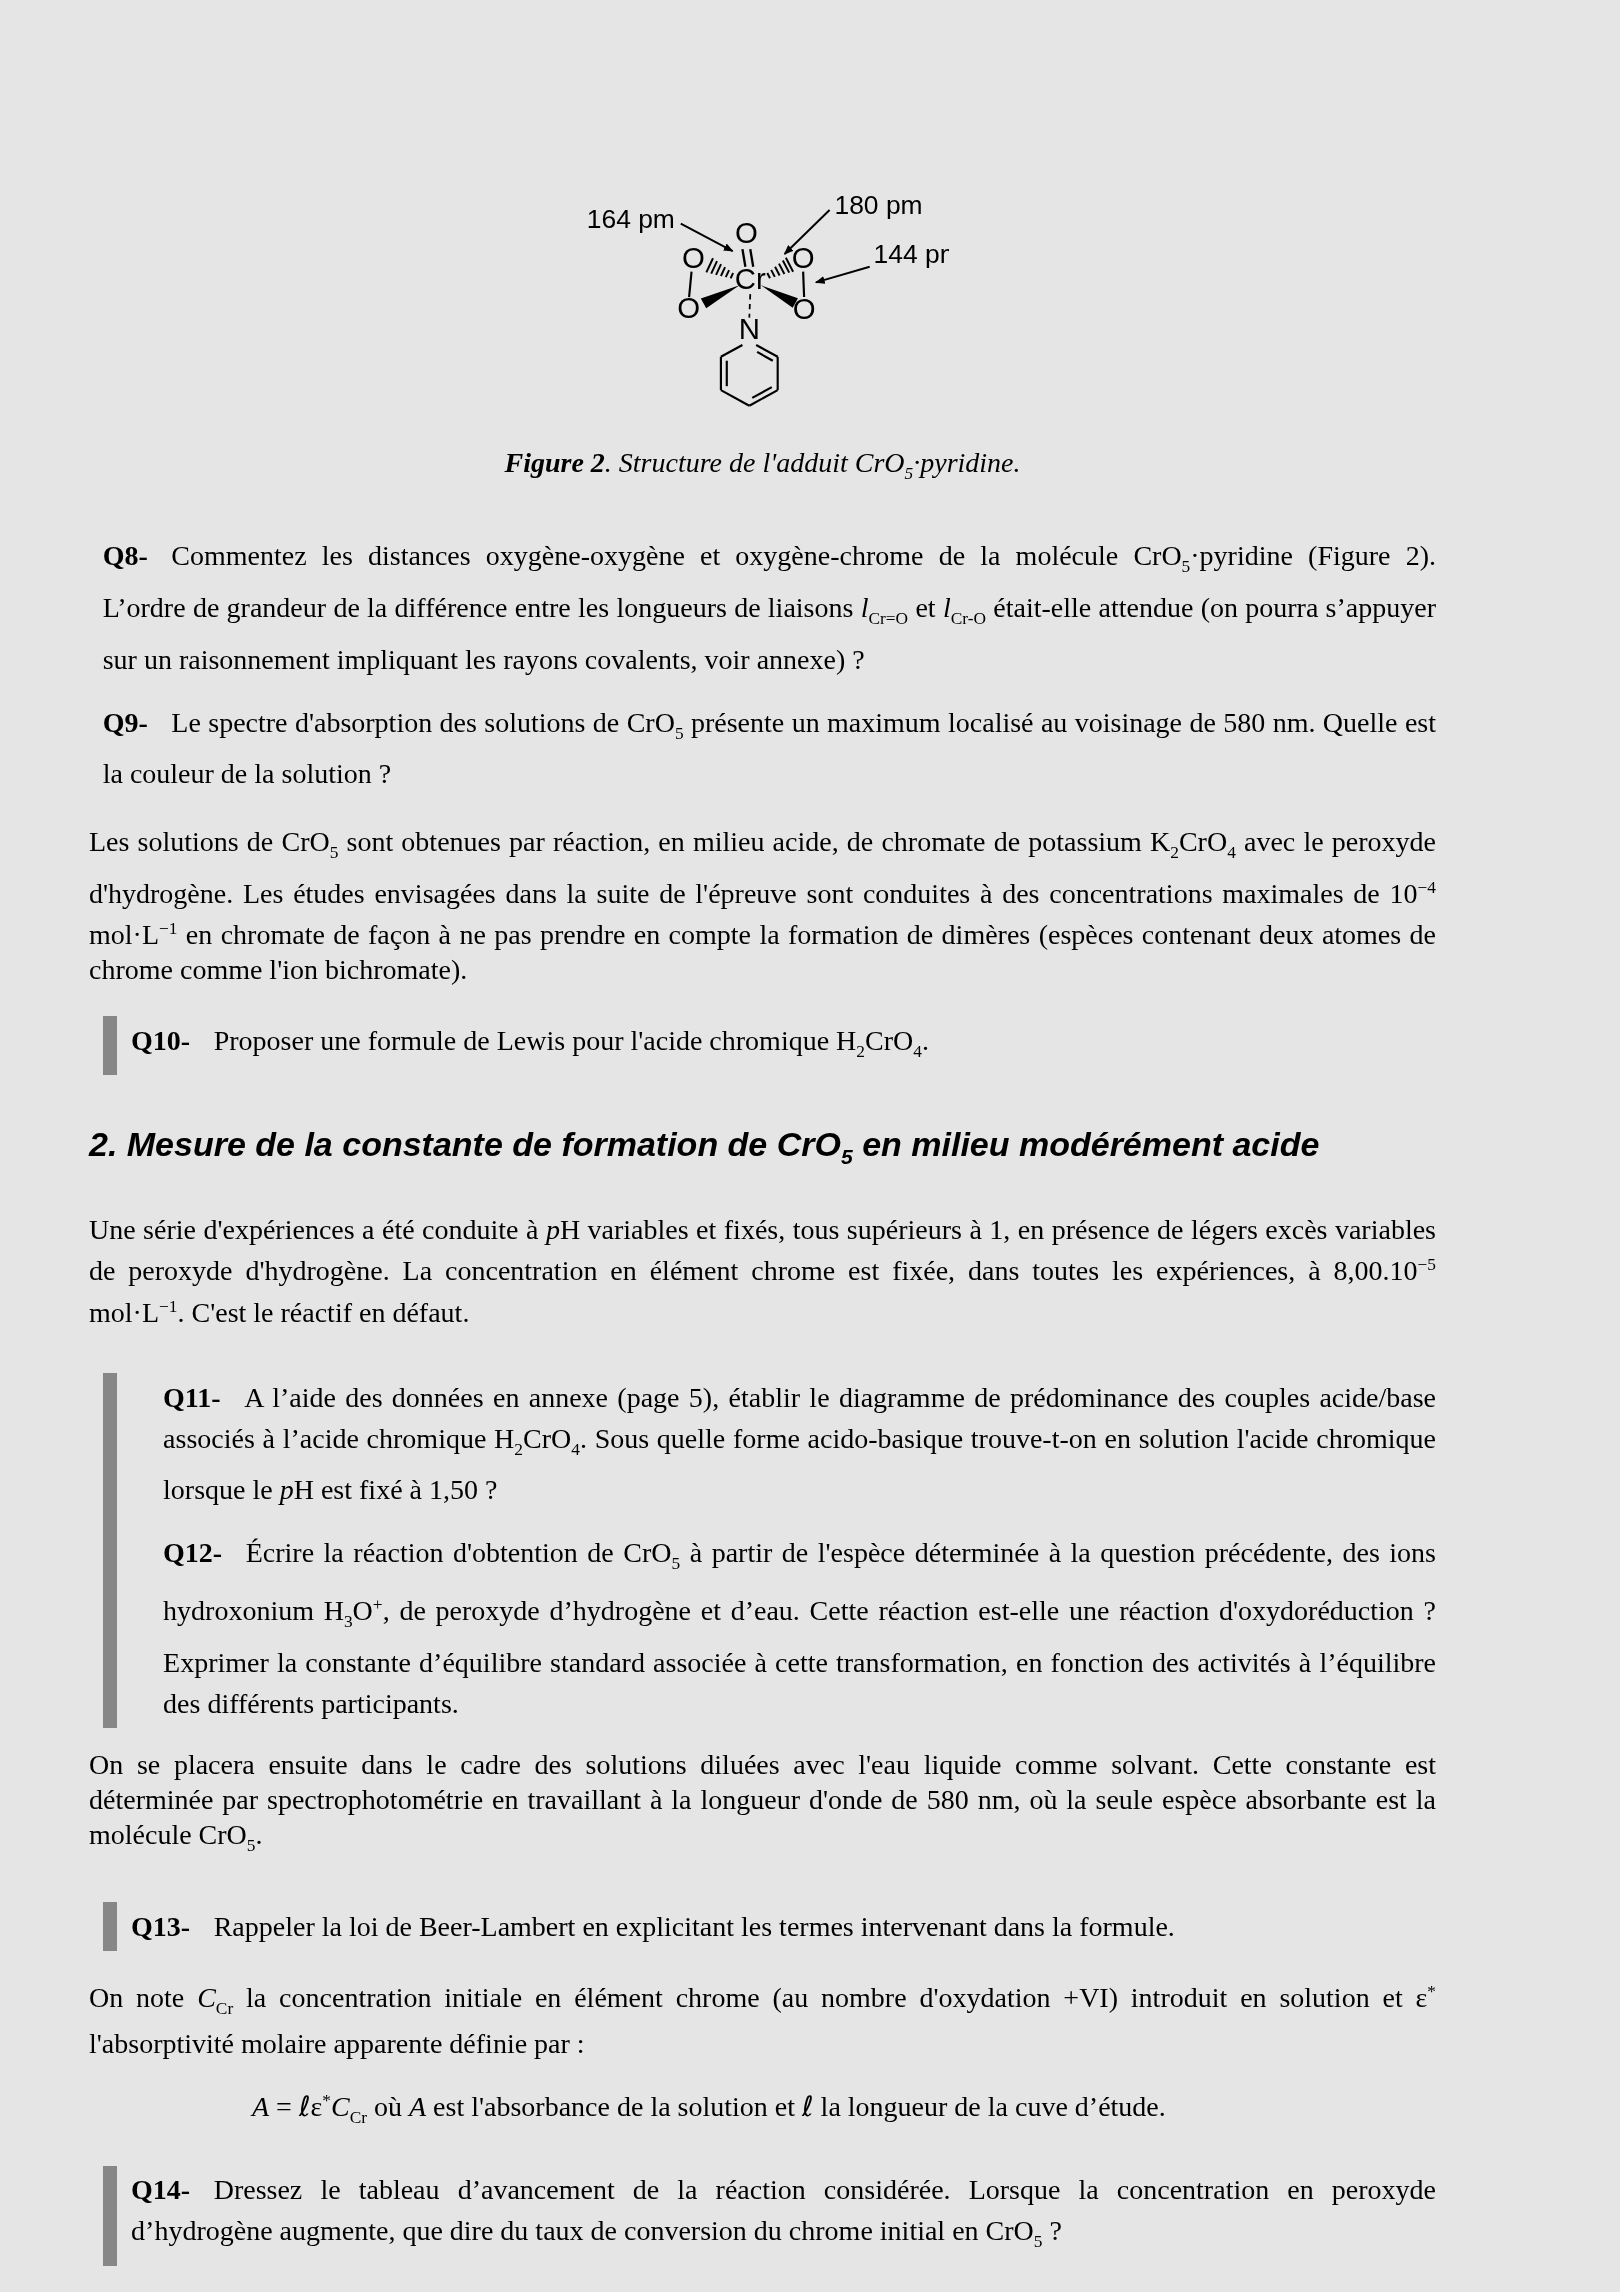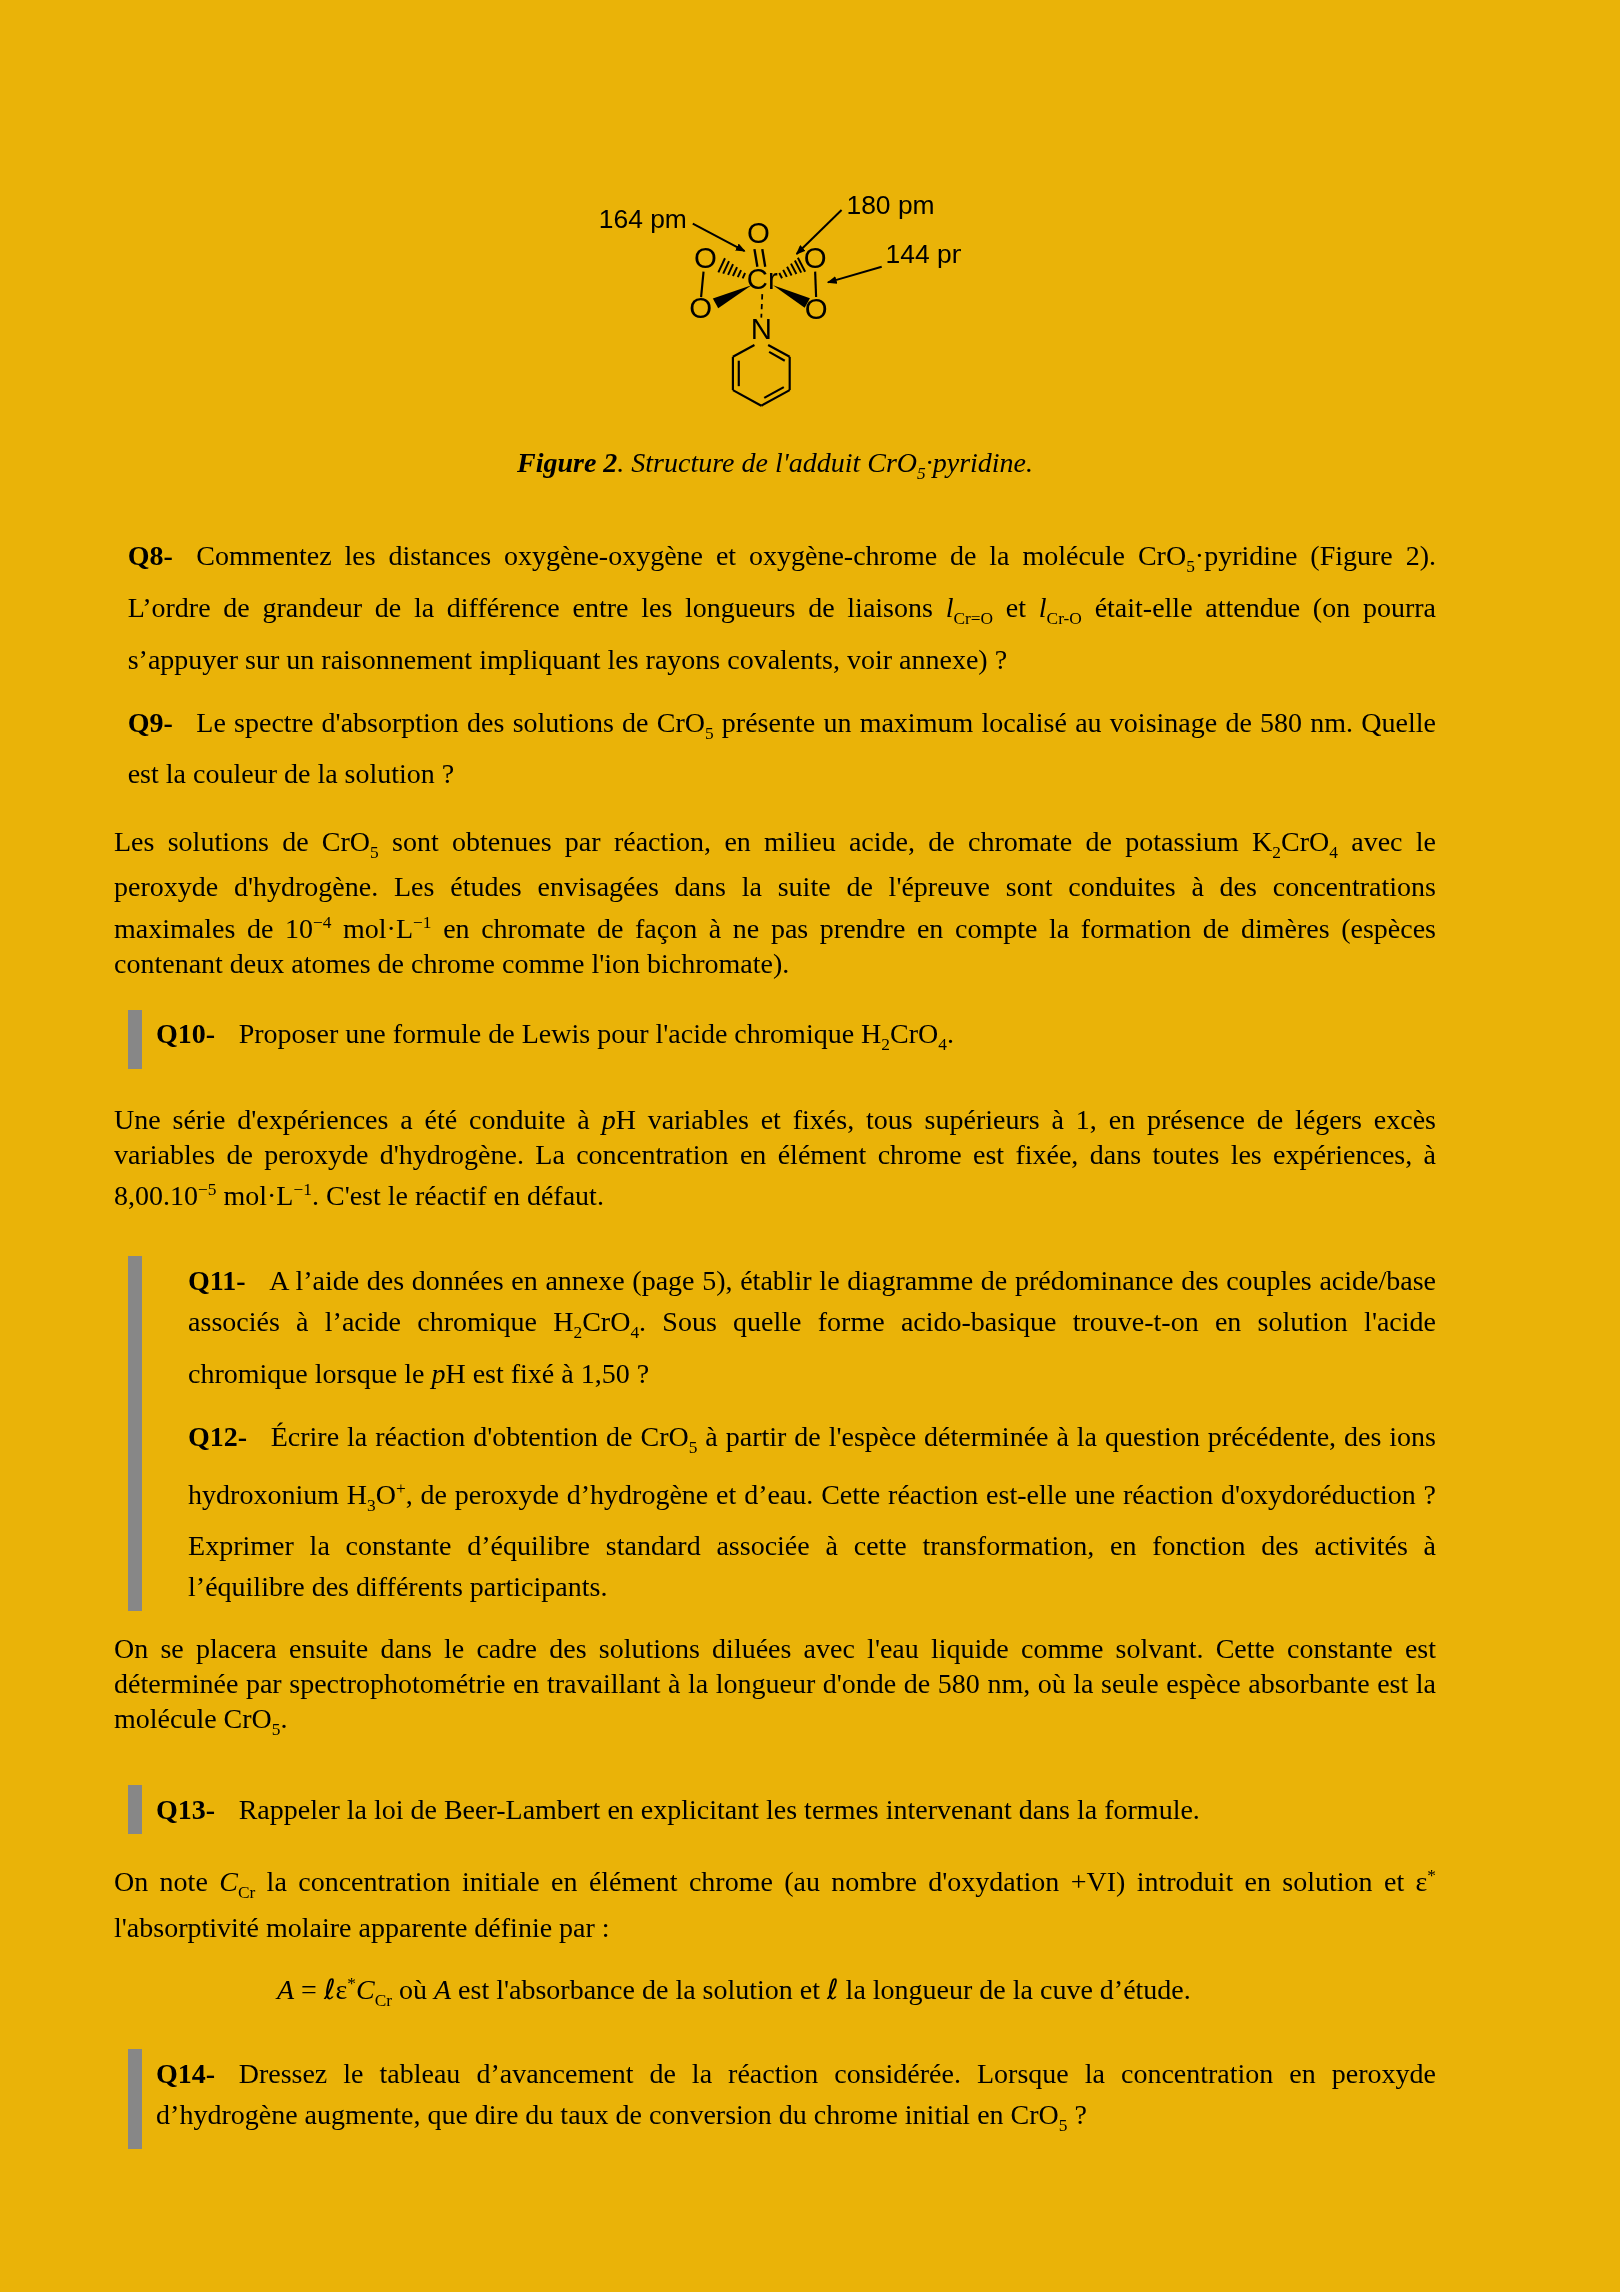--- a/index.html
+++ b/index.html
@@ -1,21 +1,21 @@
 <!DOCTYPE html>
 <html><head>
 <meta charset="utf-8">
 <style>
   html,body{margin:0;padding:0;background:#ffffff;}
   .page{
     position:relative;
     width:1620px;height:2293px;
-    background:#eab308;
+    background:#e5e5e5;
     box-sizing:border-box;
-    padding:0 184px 0 114px;
+    padding:0 184px 0 89px;
     font-family:"Liberation Serif","DejaVu Serif",serif;
     color:#000;
     overflow:hidden;
   }
   p{margin:0;}
   .body-par{
     font-size:28px;line-height:35px;text-align:justify;
   }
   .figure-area{padding-top:145px;text-align:center;}
   .mol{display:inline-block;}
@@ -151,20 +151,21 @@
 
   <p class="body-par mt-p1"><span>Les solutions de CrO<sub>5</sub> sont obtenues par réaction, en milieu acide, de chromate de potassium K<sub>2</sub>CrO<sub>4</sub> avec le peroxyde d'hydrogène. Les études envisagées dans la suite de l'épreuve sont conduites à des concentrations maximales de 10<sup>−4</sup> mol·L<sup>−1</sup> en chromate de façon à ne pas prendre en compte la formation de dimères (espèces contenant deux atomes de chrome comme l'ion bichromate).</span></p>
 
   <div class="question mt-q10">
     <div class="qbar"></div>
     <div class="qcontent">
       <p><span class="qlabel">Q10-</span><span>Proposer une formule de Lewis pour l'acide chromique H<sub>2</sub>CrO<sub>4</sub>.</span></p>
     </div>
   </div>
 
+  <h2 class="section"><span>2. Mesure de la constante de formation de CrO<sub>5</sub> en milieu modérément acide</span></h2>
 
   <p class="body-par mt-p2"><span>Une série d'expériences a été conduite à <i>p</i>H variables et fixés, tous supérieurs à 1, en présence de légers excès variables de peroxyde d'hydrogène. La concentration en élément chrome est fixée, dans toutes les expériences, à 8,00.10<sup>−5</sup> mol·L<sup>−1</sup>. C'est le réactif en défaut.</span></p>
 
   <div class="question mt-q1112">
     <div class="qbar"></div>
     <div class="qcontent">
       <p><span class="qlabel">Q11-</span><span>A l’aide des données en annexe (page 5), établir le diagramme de prédominance des couples acide/base associés à l’acide chromique H<sub>2</sub>CrO<sub>4</sub>. Sous quelle forme acido-basique trouve-t-on en solution l'acide chromique lorsque le <i>p</i>H est fixé à 1,50 ?</span></p>
       <p><span class="qlabel">Q12-</span><span>Écrire la réaction d'obtention de CrO<sub>5</sub> à partir de l'espèce déterminée à la question précédente, des ions hydroxonium H<sub>3</sub>O<sup>+</sup>, de peroxyde d’hydrogène et d’eau. Cette réaction est-elle une réaction d'oxydoréduction ? Exprimer la constante d’équilibre standard associée à cette transformation, en fonction des activités à l’équilibre des différents participants.</span></p>
     </div>
   </div>

